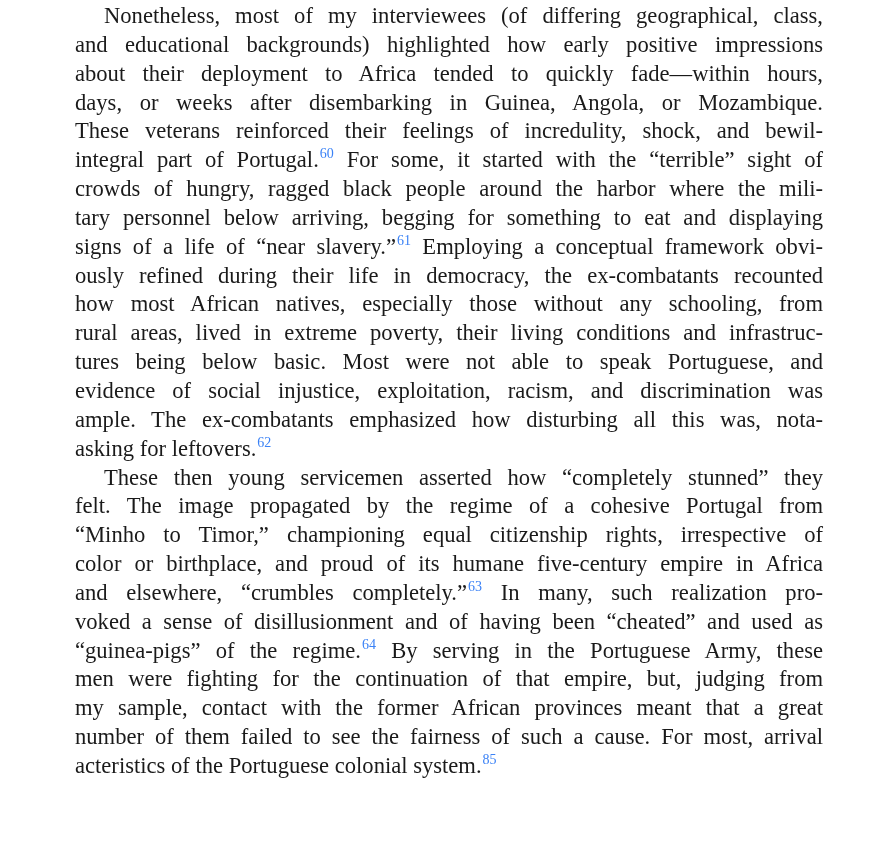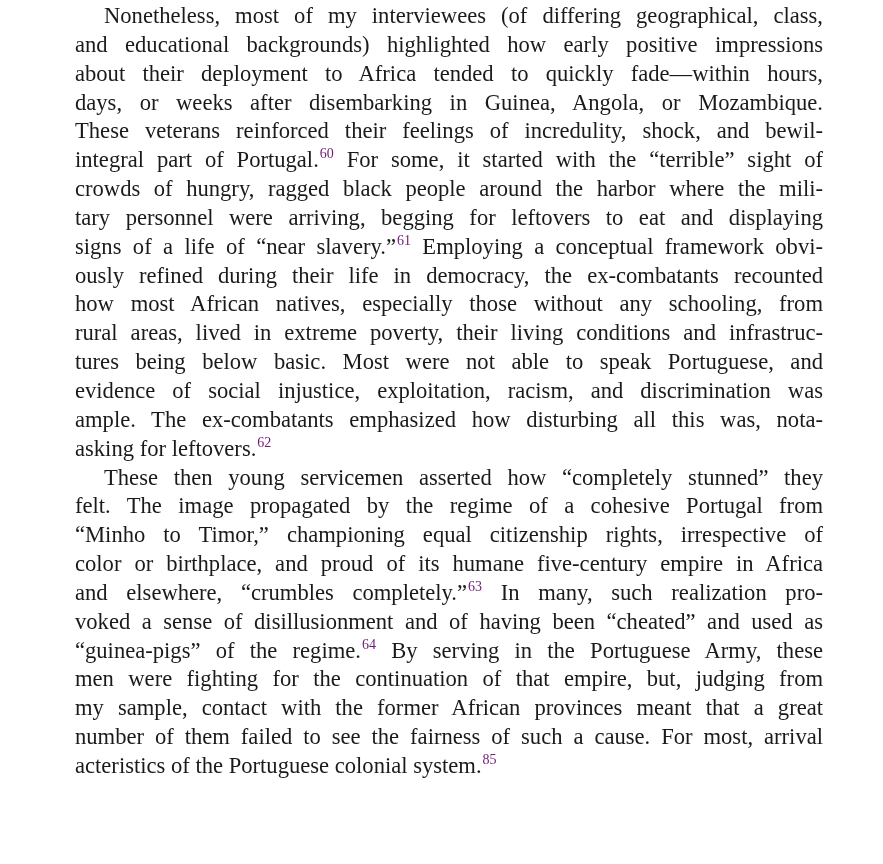--- a/index.html
+++ b/index.html
@@ -31,21 +31,21 @@
       height: 28.85px;
       overflow: visible;
     }
     .line.last {
       text-align-last: left;
     }
     .line.indent {
       padding-left: 29px;
     }
     sup.fn {
-      color: #701a75;
+      color: #3b82f6;
       font-size: 14px;
       line-height: 0;
       vertical-align: 0;
       position: relative;
       top: -9px;
       margin-left: 1px;
       margin-top: 43px;
     }
   </style>
 </head>
@@ -53,21 +53,21 @@
 
 <div class="page">
   <div>
     <span class="line indent">Nonetheless, most of my interviewees (of differing geographical, class,</span>
     <span class="line">and educational backgrounds) highlighted how early positive impressions</span>
     <span class="line">about their deployment to Africa tended to quickly fade—within hours,</span>
     <span class="line">days, or weeks after disembarking in Guinea, Angola, or Mozambique.</span>
     <span class="line">These veterans reinforced their feelings of incredulity, shock, and bewil-</span>
     <span class="line"><span>integral part of Portugal.</span><sup class="fn">60</sup><span> For some, it started with the “terrible” sight of</span></span>
     <span class="line">crowds of hungry, ragged black people around the harbor where the mili-</span>
-    <span class="line">tary personnel were arriving, begging for leftovers to eat and displaying</span>
+    <span class="line">tary personnel below arriving, begging for something to eat and displaying</span>
     <span class="line"><span>signs of a life of “near slavery.”</span><sup class="fn">61</sup><span> Employing a conceptual framework obvi-</span></span>
     <span class="line">ously refined during their life in democracy, the ex-combatants recounted</span>
     <span class="line">how most African natives, especially those without any schooling, from</span>
     <span class="line">rural areas, lived in extreme poverty, their living conditions and infrastruc-</span>
     <span class="line">tures being below basic. Most were not able to speak Portuguese, and</span>
     <span class="line">evidence of social injustice, exploitation, racism, and discrimination was</span>
     <span class="line">ample. The ex-combatants emphasized how disturbing all this was, nota-</span>
     <span class="line last"><span>asking for leftovers.</span><sup class="fn">62</sup><span></span></span>
   </div>
   <div>

